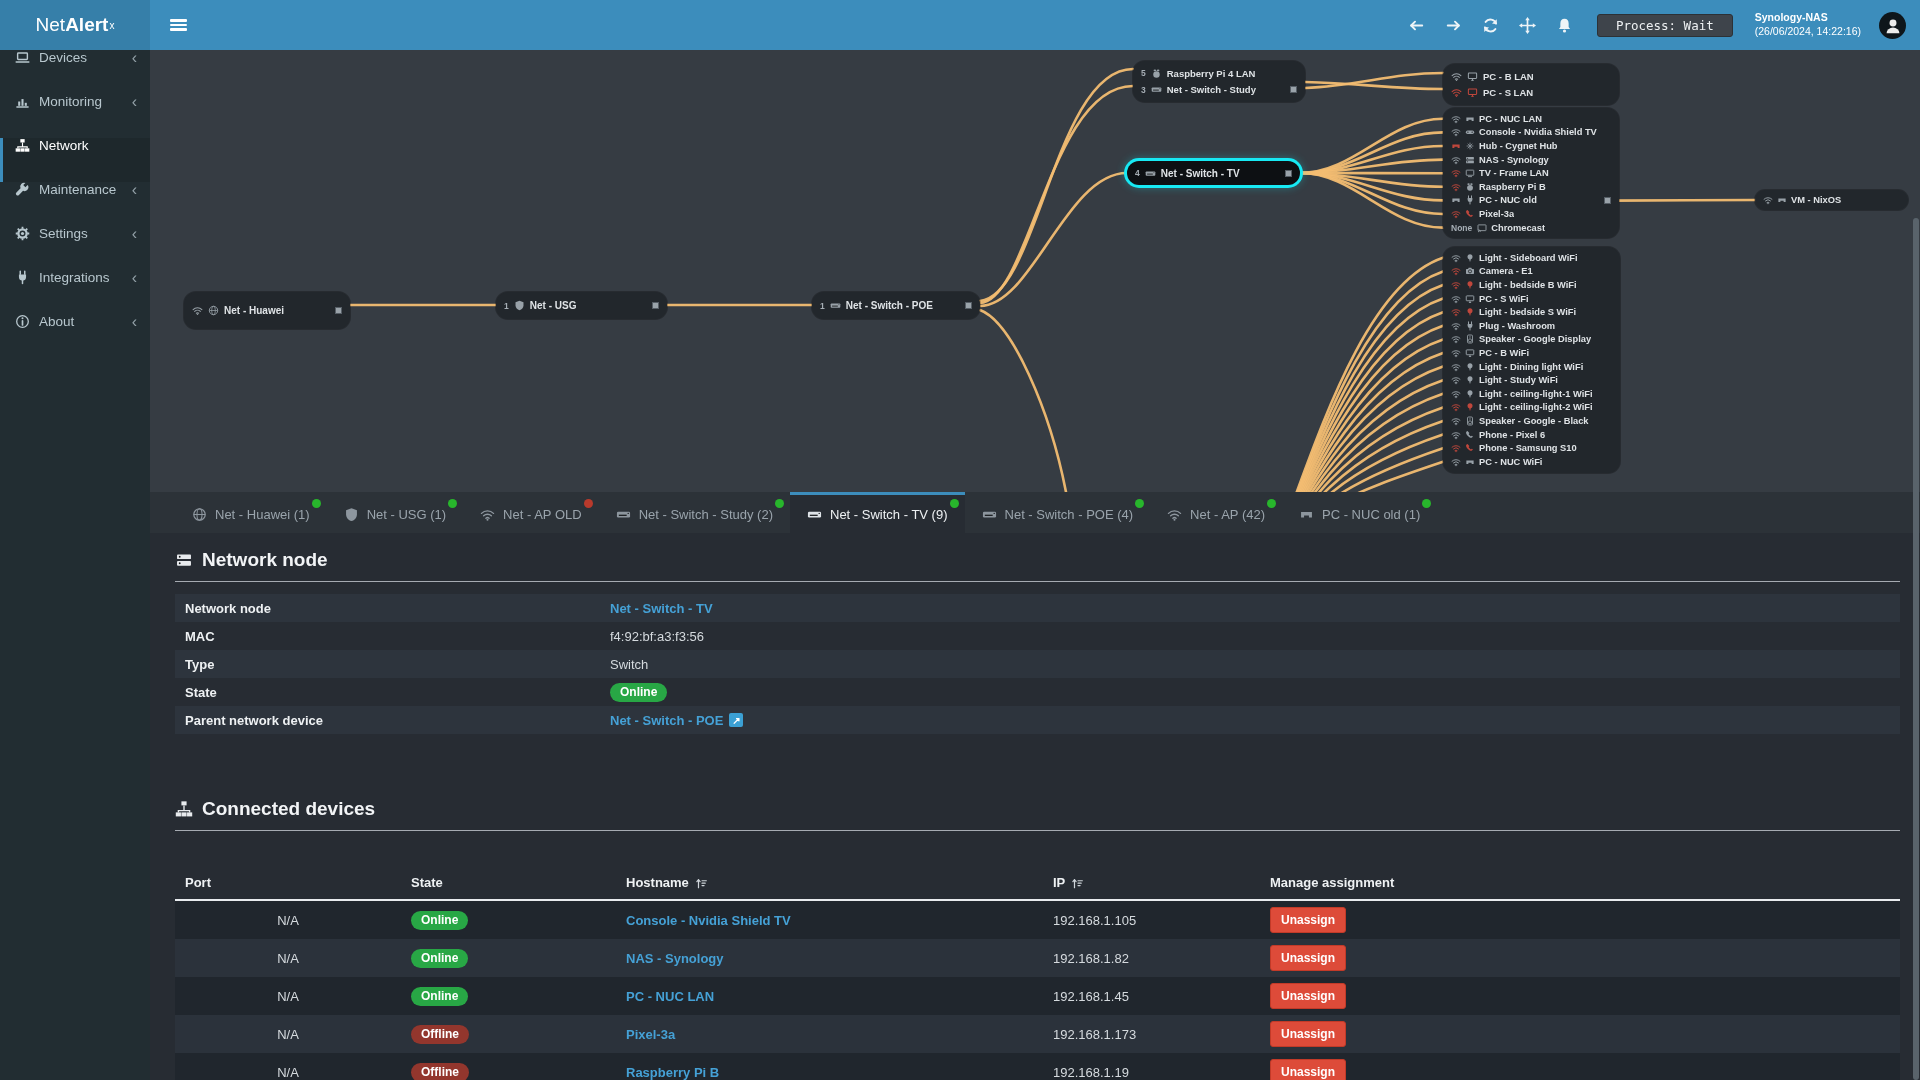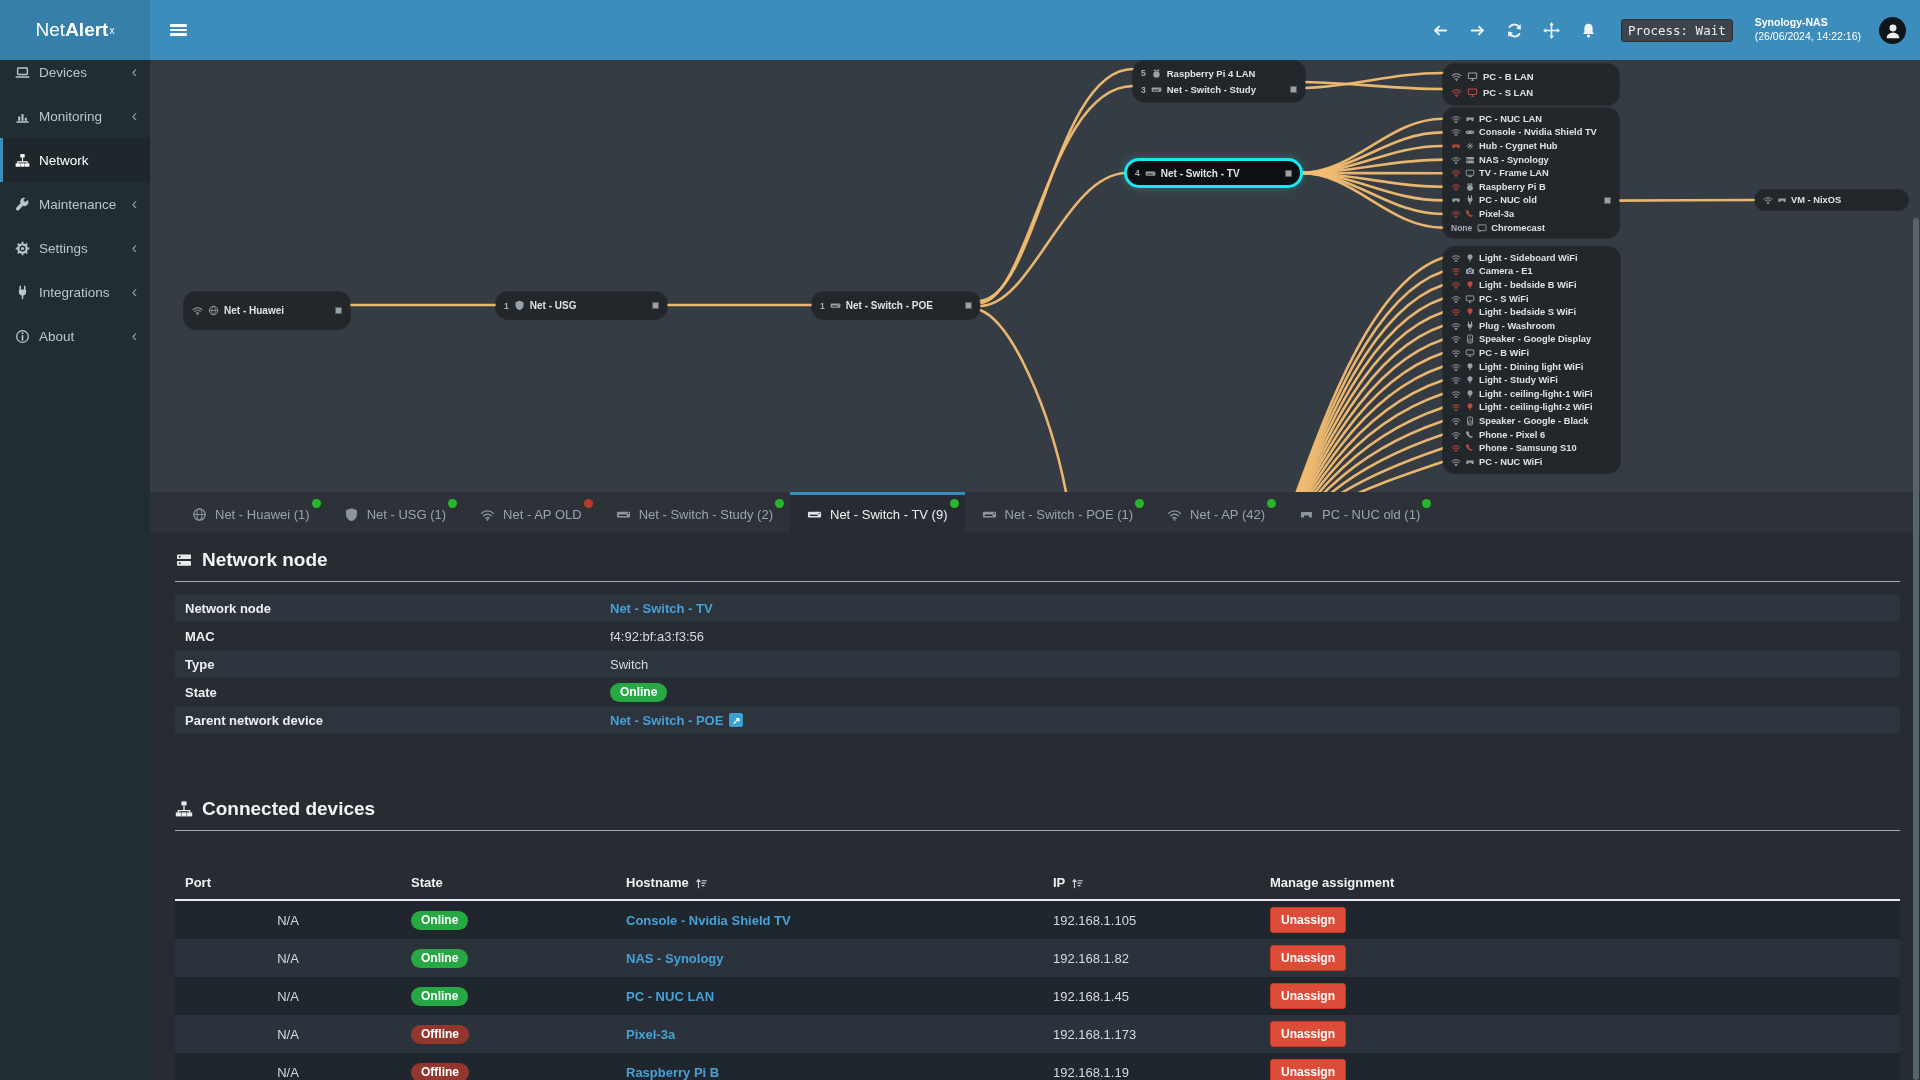--- a/index.html
+++ b/index.html
@@ -2,40 +2,40 @@
 <html><head>
 <meta charset="utf-8">
 <style>
   *{box-sizing:border-box}
   html,body{margin:0;padding:0}
   body{width:1920px;height:1080px;overflow:hidden;position:relative;
        background:#272c33;font-family:"Liberation Sans",sans-serif;}
   svg.ic{display:inline-block;vertical-align:middle}
 
   
-  #topbar{position:absolute;top:0;left:0;width:1920px;height:60px;display:flex;z-index:6}
+  #topbar{position:absolute;top:0;left:0;width:1920px;height:50px;display:flex;z-index:6}
   .logo{width:150px;background:#367fa9;color:#fff;display:flex;align-items:center;justify-content:center;font-size:19px;cursor:pointer}
   .lg-a{font-weight:300}.lg-b{font-weight:700}
   .lg-sup{font-size:10px;vertical-align:super;margin-left:1px}
   .nav{flex:1;background:#3c8dbc;display:flex;align-items:center}
   #hamburger{margin-left:14px;cursor:pointer;padding:6px}
   #hamburger span{display:block;width:17px;height:2.4px;background:#fff;margin:2.3px 0;border-radius:1px}
   .nav-right{margin-left:auto;display:flex;align-items:center;padding-right:14px}
   .nav-ic{width:17px;height:17px;color:#eef4f7;margin-left:20px;cursor:pointer}
   .proc{font-family:"DejaVu Sans Mono",monospace;font-size:12.5px;color:#edf0f2;background:#3e444b;
-        border:1px solid #2c3136;border-radius:3px;padding:3px 6px;margin-left:24px;white-space:nowrap}
+        border:1px solid #2c3136;border-radius:3px;padding:3px 18px;margin-left:24px;white-space:nowrap}
   .host{margin-left:22px;color:#fff;font-size:10.5px;line-height:1.3;white-space:nowrap}
   .host .hn{font-weight:700}
   .avatar{width:27px;height:27px;border-radius:50%;background:#0e161b;margin-left:18px;display:flex;
           align-items:center;justify-content:center;color:#ececec;cursor:pointer;overflow:hidden}
   .avatar svg{width:18px;height:18px;margin-top:2px}
 
   
   #sidebar{position:absolute;top:50px;left:0;width:150px;height:1030px;background:#222d32;z-index:5}
-  .sb-item{display:flex;align-items:center;height:44px;color:#b8c7ce;font-size:13.5px;padding-left:15px;cursor:pointer;text-decoration:none}
+  .sb-item{display:flex;align-items:flex-start;height:44px;color:#b8c7ce;font-size:13.5px;padding-left:15px;cursor:pointer;text-decoration:none}
   .sb-item .ic{width:15px;height:15px;color:#b8c7ce;flex:0 0 auto}
   .sb-label{margin-left:9px;white-space:nowrap}
   .chev{margin-left:auto;padding-right:13px;font-size:16px;color:#93a1a8;line-height:1}
   .sb-item.active{background:#1e282c;color:#fff;border-left:3px solid #3c8dbc;padding-left:12px}
   .sb-item.active .ic{color:#fff}
 
   
   #main{position:absolute;left:150px;top:50px;width:1770px;height:1030px;background:#363c43}
   #diagram{position:absolute;left:0;top:0;width:1770px;height:442px;overflow:hidden}
   #wires{position:absolute;left:0;top:0;width:1770px;height:442px}
@@ -738,21 +738,21 @@
           <svg class="ic">
             <use href="#i-switch"></use>
           </svg>
           <span class="tlabel">Net - Switch - TV (9)</span>
           <span class="dot dg"></span>
         </div>
         <div class="tab">
           <svg class="ic">
             <use href="#i-switch"></use>
           </svg>
-          <span class="tlabel">Net - Switch - POE (1)</span>
+          <span class="tlabel">Net - Switch - POE (4)</span>
           <span class="dot dg"></span>
         </div>
         <div class="tab">
           <svg class="ic">
             <use href="#i-wifi"></use>
           </svg>
           <span class="tlabel">Net - AP (42)</span>
           <span class="dot dg"></span>
         </div>
         <div class="tab">

